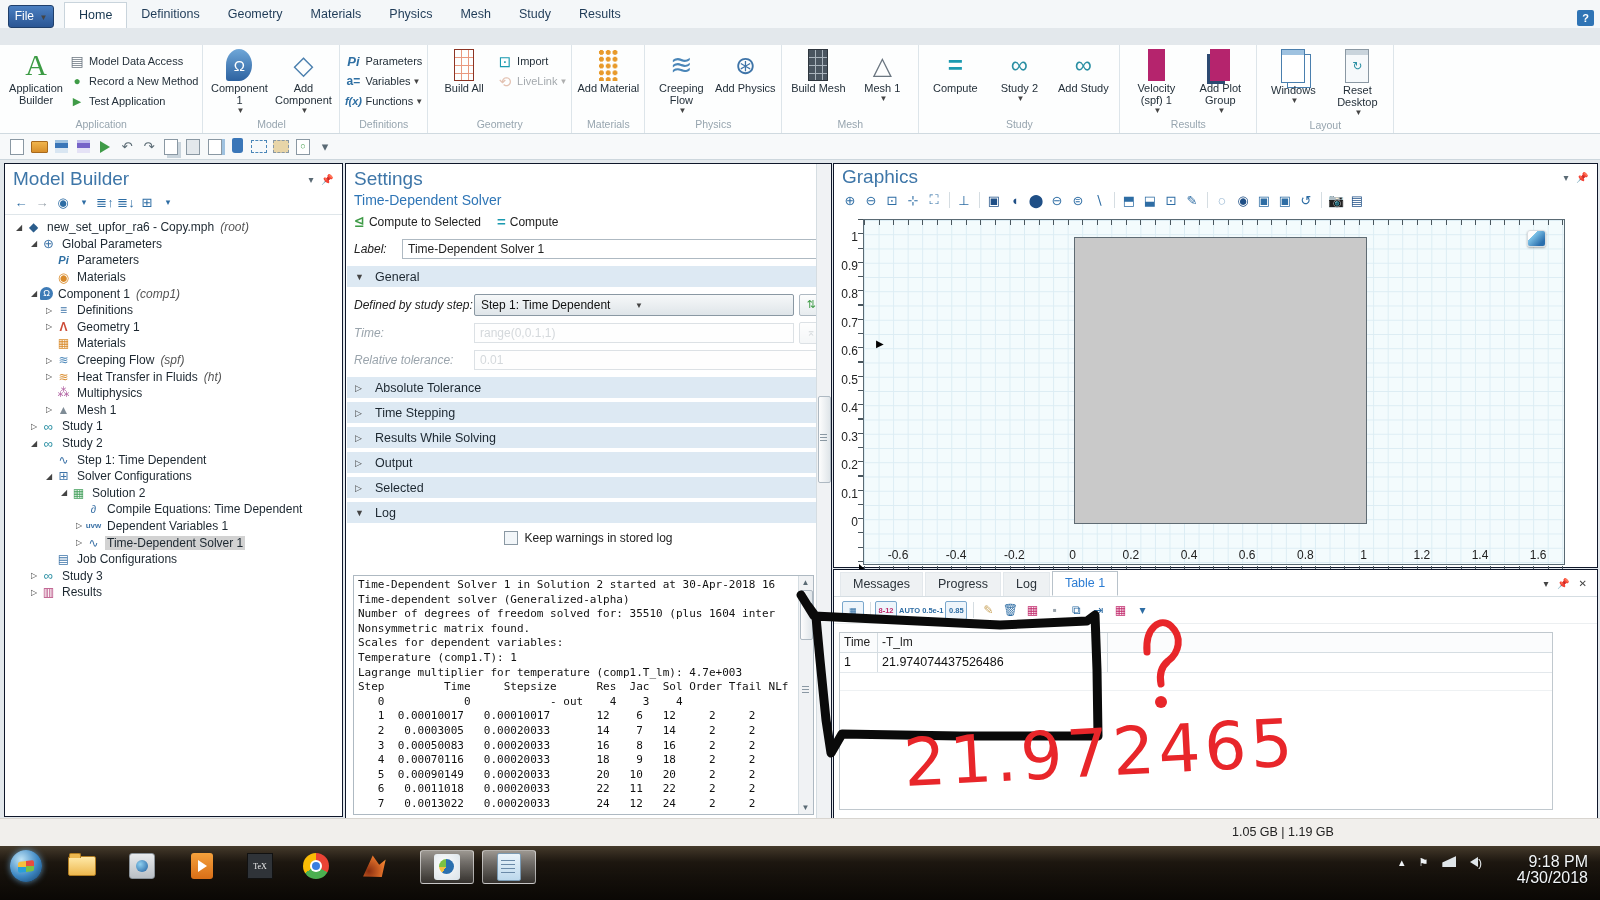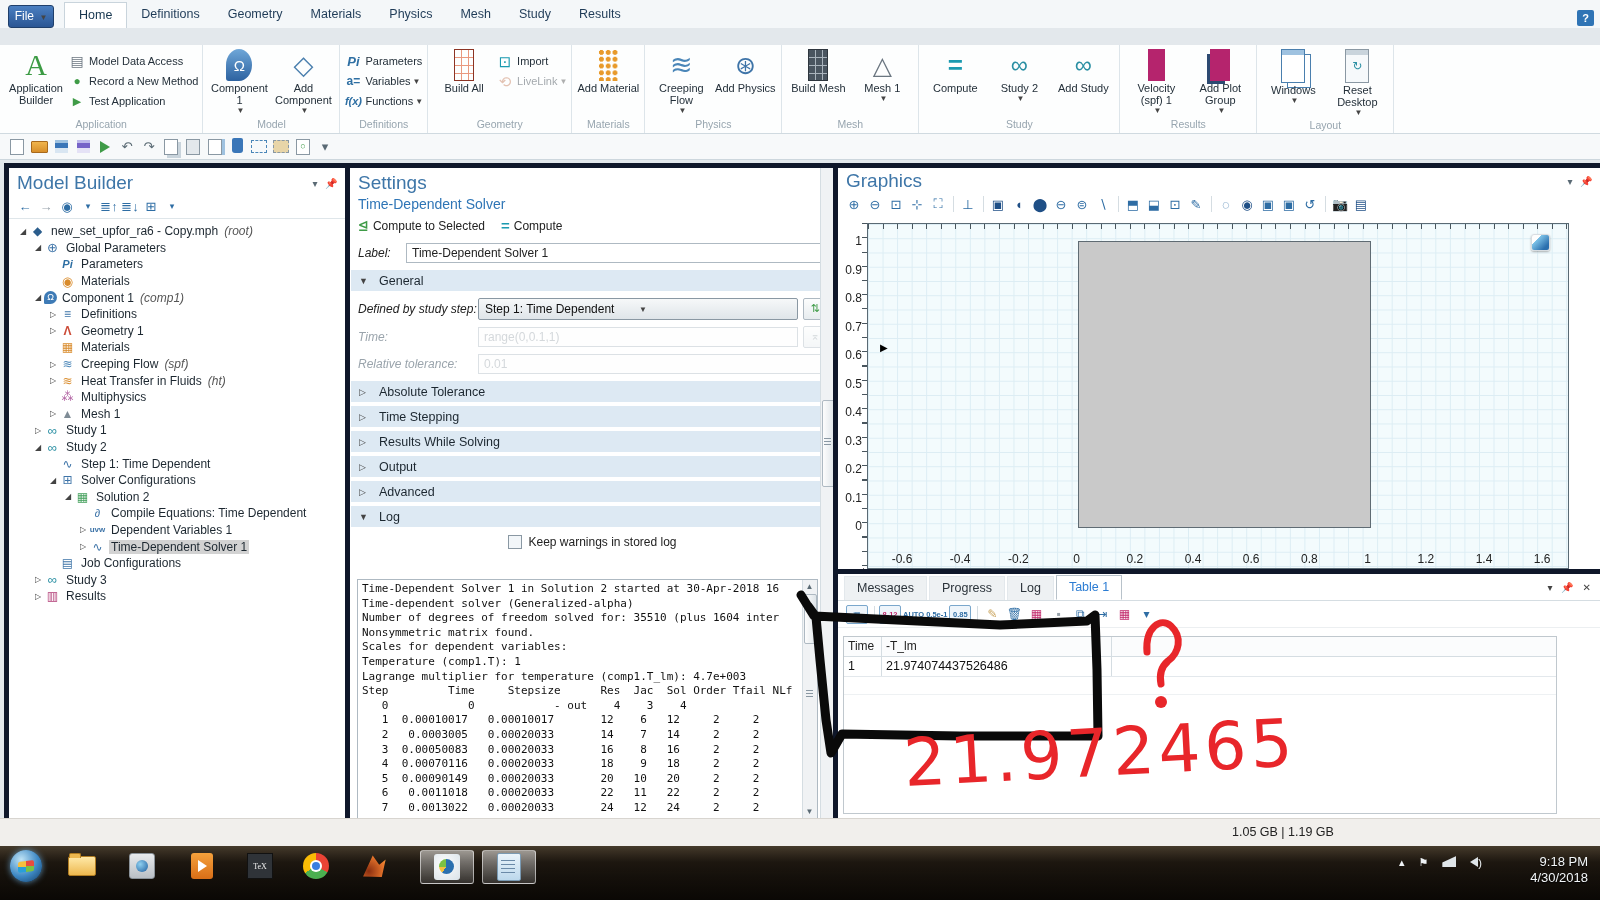--- a/index.html
+++ b/index.html
@@ -74,21 +74,21 @@
   .qi{width:22px;height:18px;display:flex;align-items:center;justify-content:center;font-size:13px;color:#5a6a74;}
   .qi-box{width:12px;height:14px;border:1px solid #8a98a3;background:#fff;}
   .qi-folder{width:15px;height:10px;background:linear-gradient(#f0b44c,#d88f2a);border:1px solid #a8691c;border-radius:1px;}
   .qi-save{width:13px;height:13px;background:#3a76b8;box-shadow:inset 0 -5px 0 #d9e6f2,inset 0 3px 0 #9fc2e0;}
   .qi-run{width:0;height:0;border-left:10px solid #3f9b47;border-top:6px solid transparent;border-bottom:6px solid transparent;}
   .qi-trash{width:11px;height:13px;background:#3a76b8;border-radius:2px 2px 3px 3px;box-shadow:0 -2px 0 #3a76b8;}
   .qi-sel{width:14px;height:11px;border:1px dashed #4a86b8;}
   .qi-sel2{width:14px;height:11px;border:1px dashed #8a98a3;background:#e8d5a8;}
   .qi-zoom{width:12px;height:14px;border:1px solid #8a98a3;background:#fff;color:#3f9b47;font-size:9px;line-height:13px;text-align:center;}
   
-  .panel{position:absolute;background:#fff;border:5px solid #0f172a;}
+  .panel{position:absolute;background:#fff;border:1px solid #0f172a;}
   .phead{display:flex;align-items:center;padding:4px 8px 0 8px;}
   .ptitle{font-size:19px;color:#3e76a8;font-weight:400;flex:1;}
   .pctrl{color:#5a6a74;font-size:10px;margin-left:8px;}
   .ptoolbar{display:flex;align-items:center;padding:3px 6px;border-bottom:1px solid #dfe6ea;}
   .ti{min-width:20px;height:18px;display:flex;align-items:center;justify-content:center;
       font-size:13px;color:#2e6da4;margin-right:1px;}
   .tsep{width:1px;height:16px;background:#d5dde2;margin:0 4px;}
   
   #tree{padding-top:4px;}
   .trow{height:16.6px;display:flex;align-items:center;font-size:12px;color:#1c2730;white-space:nowrap;}
@@ -203,21 +203,21 @@
   .ik-chrome::after{content:"";position:absolute;left:9px;top:9px;width:8px;height:8px;border-radius:50%;background:#3a7de0;}
   .ik-matlab{width:26px;height:26px;background:radial-gradient(circle at 30% 70%,#8c2f10,#e8762c 60%,#f5b13c);clip-path:polygon(8% 90%,45% 10%,70% 45%,95% 25%,80% 92%);}
   .ik-comsol{width:26px;height:26px;background:radial-gradient(circle at 40% 40%,#fdfdfd,#d9e2e8);border-radius:3px;position:relative;}
   .ik-comsol::before{content:"";position:absolute;left:5px;top:5px;width:15px;height:15px;border-radius:50%;background:conic-gradient(#2a6fae 0 60%,#f5c03e 0 75%,#7ac143 0);}
   .ik-notepad{width:22px;height:26px;background:linear-gradient(#eaf4fb,#bcd8ec);border:1px solid #7a9ab3;border-radius:2px;position:relative;}
   .ik-notepad::before{content:"";position:absolute;left:3px;top:6px;width:14px;height:1px;background:#6a8aa8;box-shadow:0 4px 0 #6a8aa8,0 8px 0 #6a8aa8,0 12px 0 #6a8aa8;}
   .tray{position:absolute;right:118px;top:10px;display:flex;align-items:center;color:#eef2f5;font-size:11px;z-index:2;}
   .tray .tico{margin-left:14px;}
   .netbars{display:inline-block;width:14px;height:11px;background:linear-gradient(#dfe5e9,#dfe5e9);clip-path:polygon(0 60%,100% 0,100% 100%,0 100%);}
   .spk{display:inline-block;width:0;height:0;border-right:8px solid #dfe5e9;border-top:5px solid transparent;border-bottom:5px solid transparent;}
-  .clock{position:absolute;right:12px;top:8px;text-align:right;color:#f2f5f7;font-size:13px;line-height:16px;z-index:2;text-shadow:0 1px 1px #000;}
+  .clock{position:absolute;right:12px;top:8px;text-align:right;color:#f2f5f7;font-size:16px;line-height:16px;z-index:2;text-shadow:0 1px 1px #000;}
   
   .anno{position:absolute;left:0;top:0;width:1600px;height:900px;pointer-events:none;z-index:50;}
 </style>
 </head>
 <body>
 
 <div id="root">
 
   <div class="titlebar">
     <span class="app-icon"></span>
@@ -645,21 +645,21 @@
         <div class="secband">
           <span class="sarr">▷</span>
           <span>Results While Solving</span>
         </div>
         <div class="secband">
           <span class="sarr">▷</span>
           <span>Output</span>
         </div>
         <div class="secband">
           <span class="sarr">▷</span>
-          <span>Advanced</span>
+          <span>Selected</span>
         </div>
       </div>
     <div class="secband">
       <span class="sarr">▼</span>
       <span>Log</span>
     </div>
     <div class="chkrow">
       <span class="chk"></span>
       <span>Keep warnings in stored log</span>
     </div>

